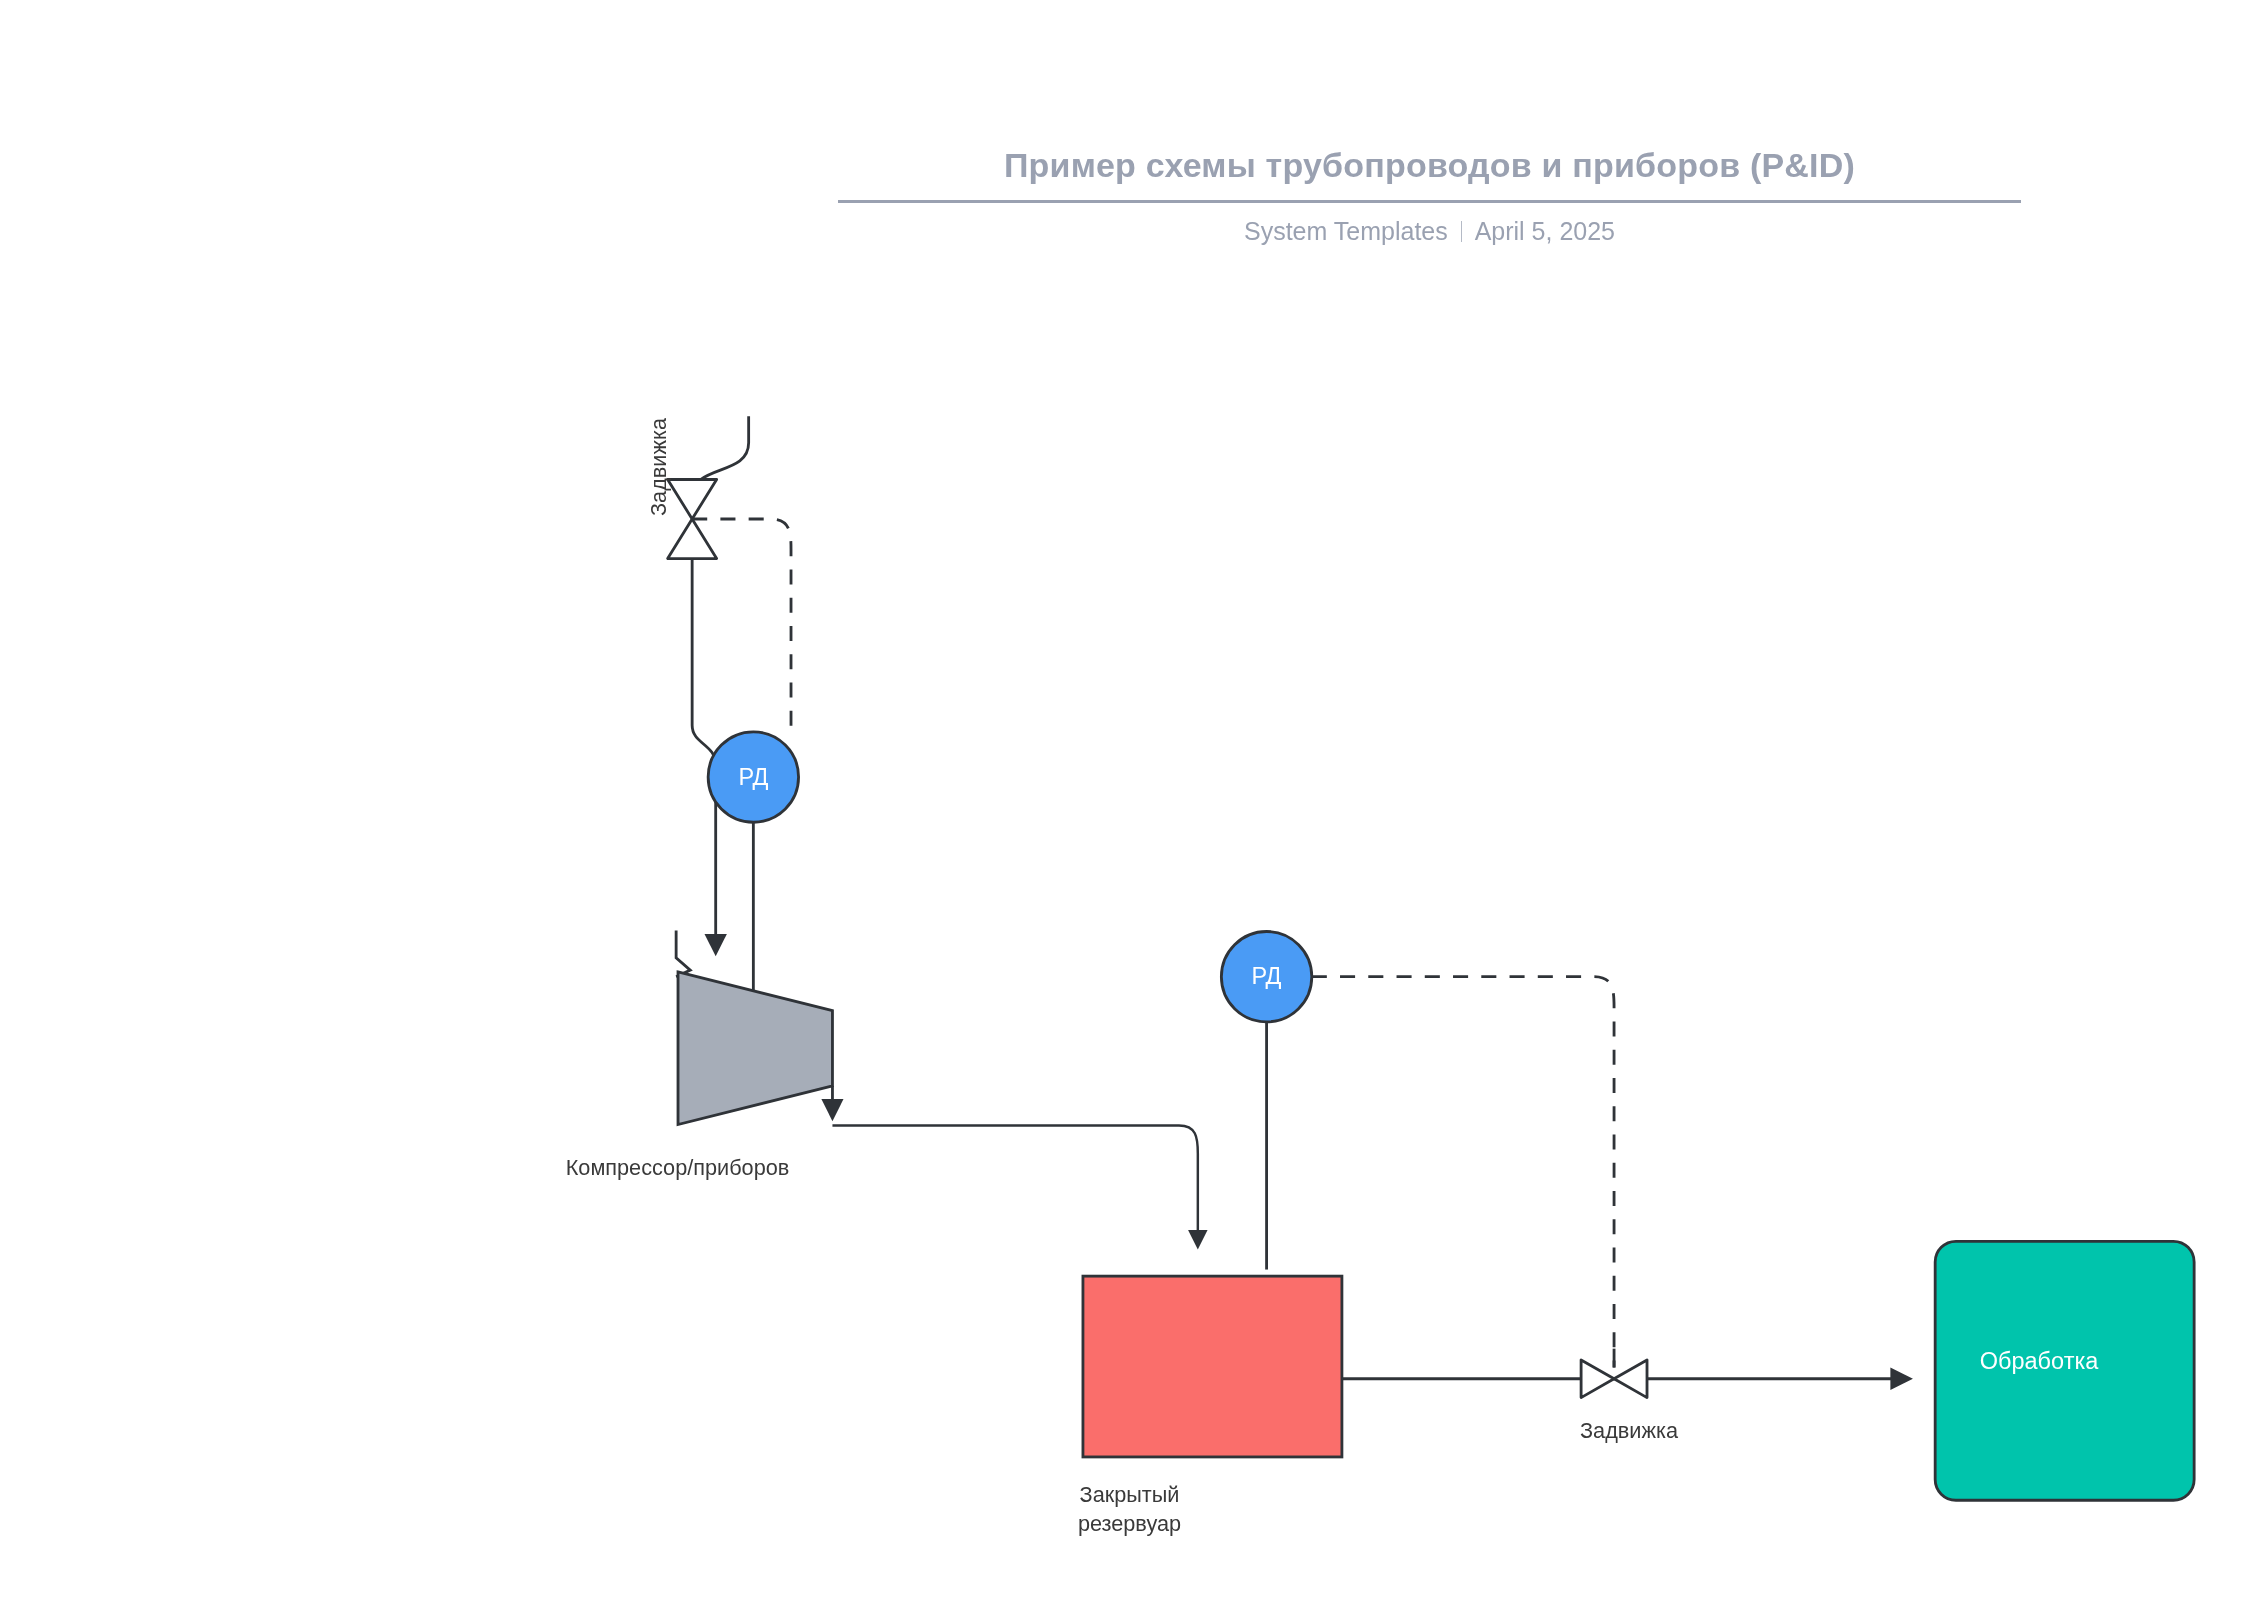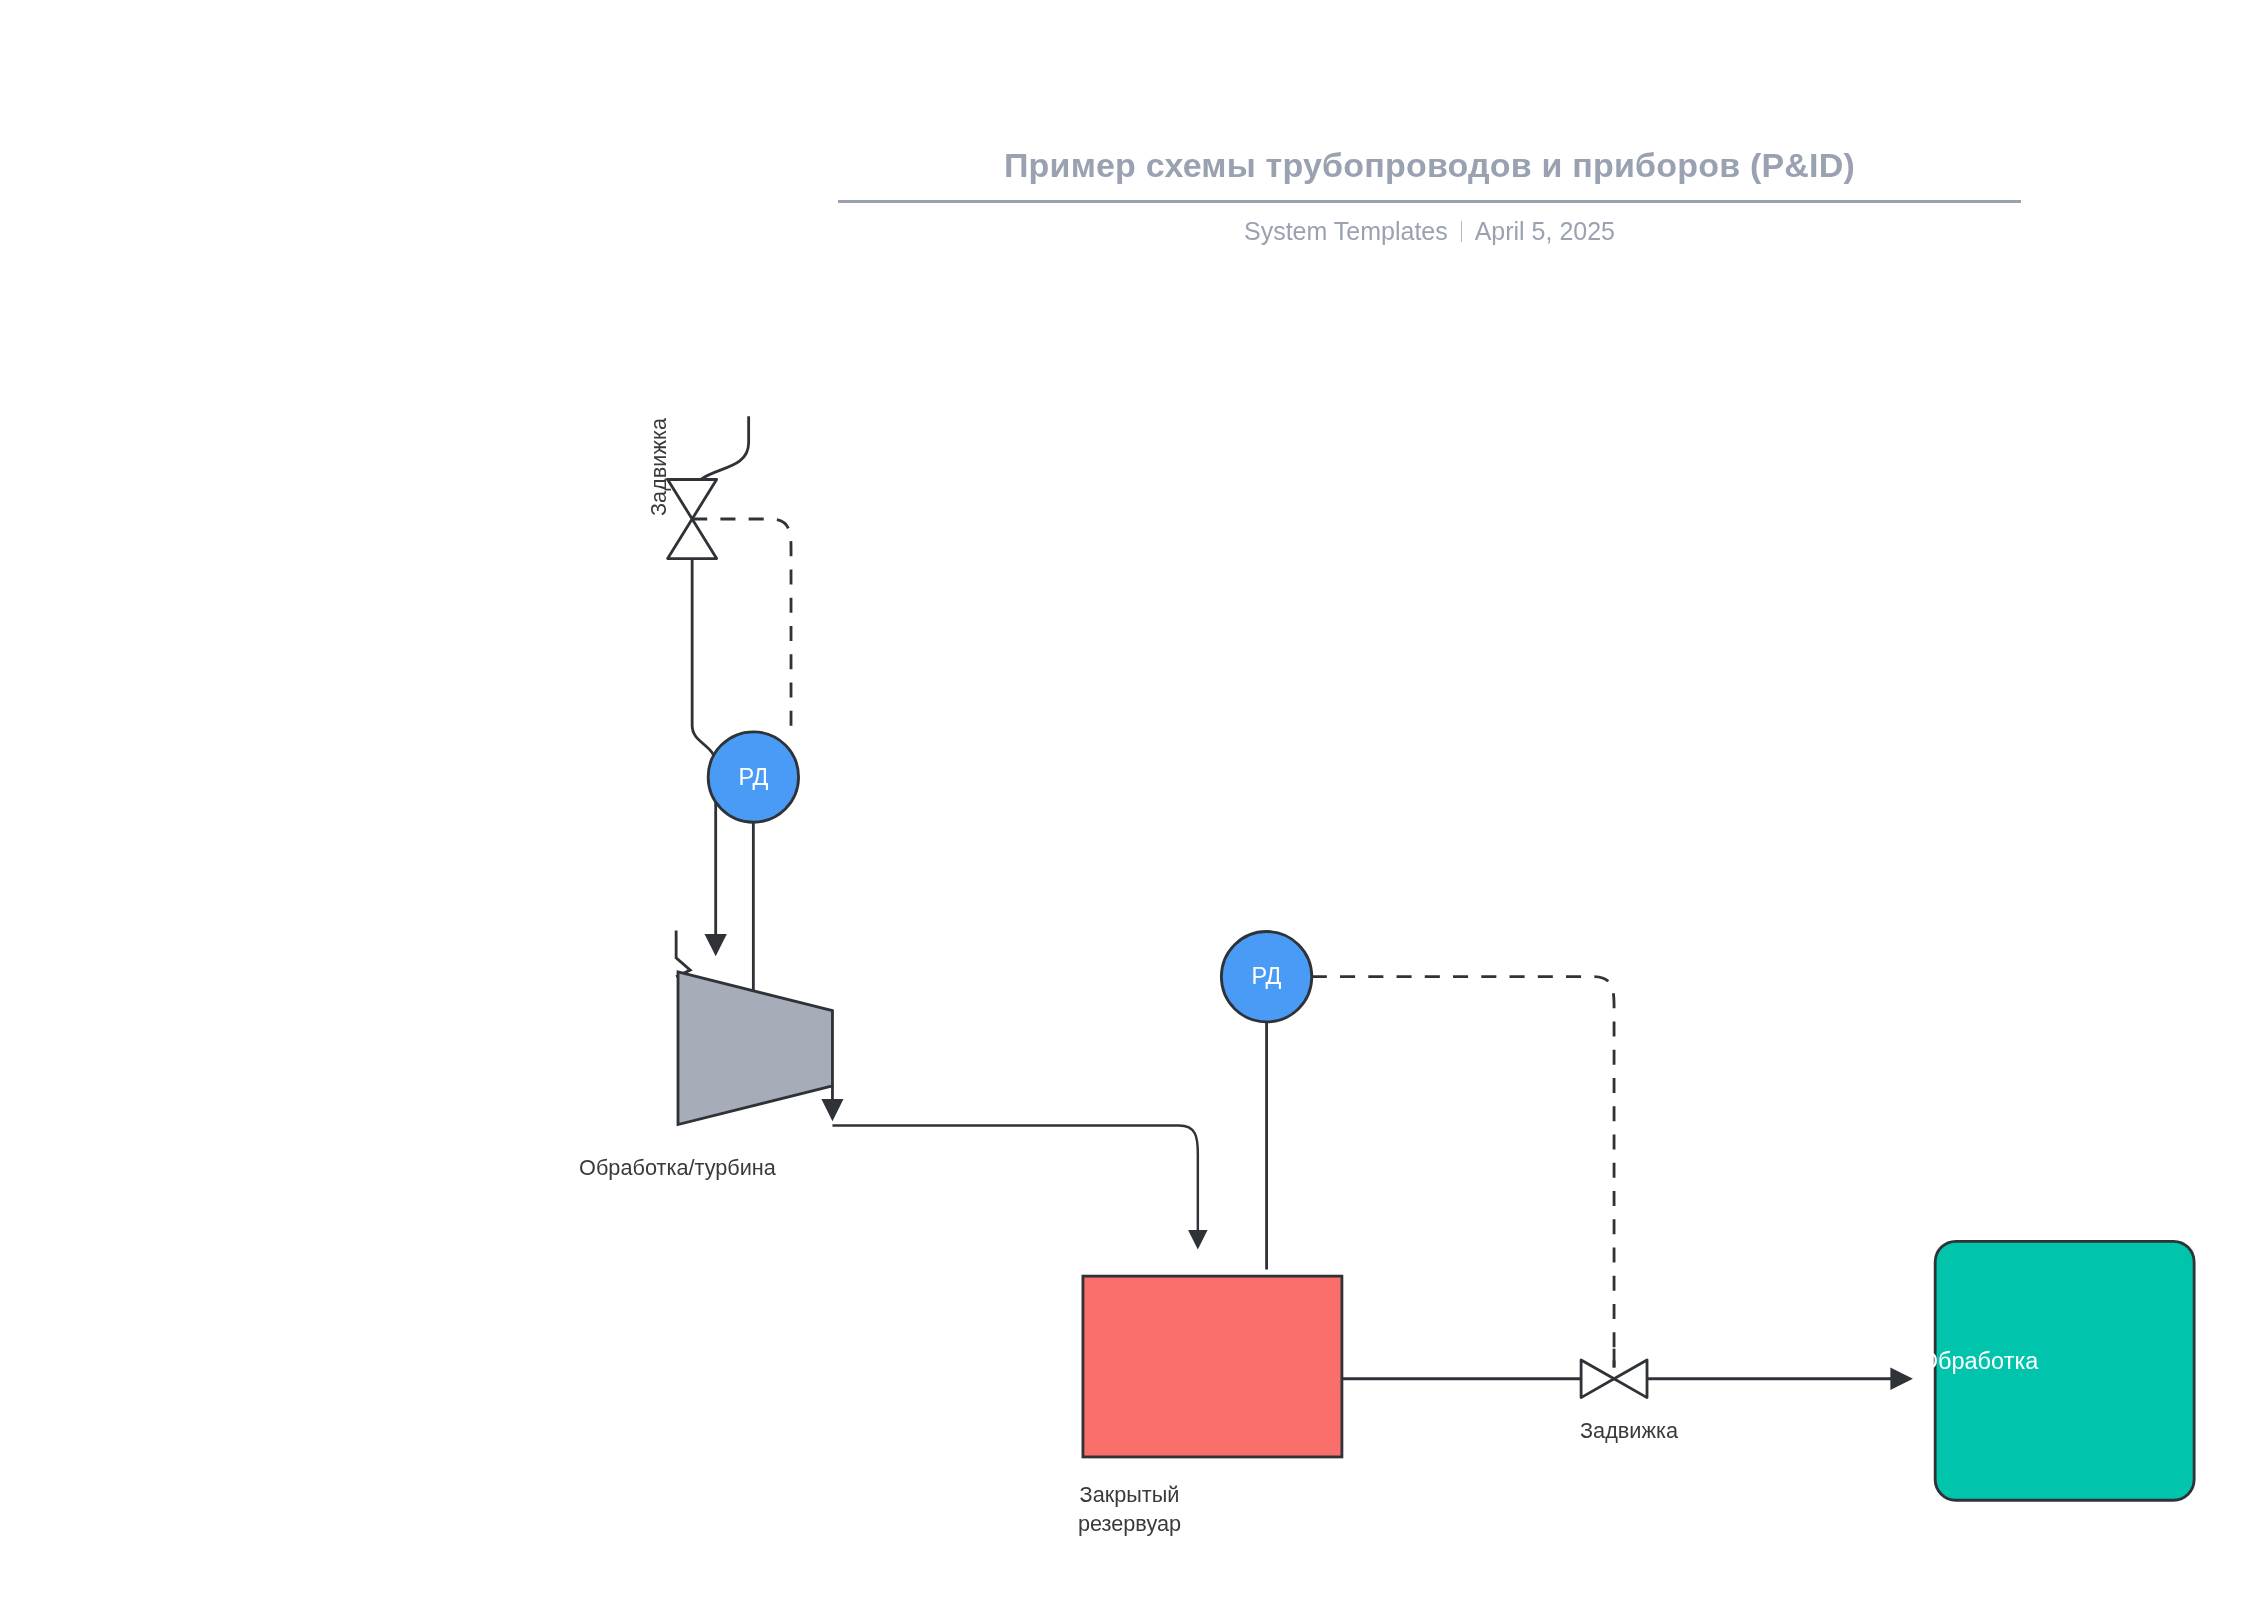--- a/index.html
+++ b/index.html
@@ -102,21 +102,21 @@
   #label-valve-bottom {
     left: 1488px; top: 1416px; width: 282px;
   }
   #text-rd-1 {
     left: 716px; top: 763px; width: 75px; font-size: 23.5px;
   }
   #text-rd-2 {
     left: 1229px; top: 962px; width: 75px; font-size: 23.5px;
   }
   #text-process {
-    left: 1847px; top: 1347px; width: 264px; font-size: 23.5px;
+    left: 1907px; top: 1347px; width: 264px; font-size: 23.5px;
   }
 </style>
 </head>
 <body>
 
 <div id="header">
   <div id="page-title">Пример схемы трубопроводов и приборов (P&amp;ID)</div>
   <div id="title-rule"></div>
   <div id="subtitle-wrap">
     <span>System Templates</span><span class="sub-sep"></span><span>April 5, 2025</span>
@@ -170,21 +170,21 @@
     </g>
 
     <rect x="2055" y="1318" width="275" height="275" rx="22" ry="22" fill="#00c4ac" stroke="#2f3338" stroke-width="3"></rect>
   </svg>
 </div>
 
 <div class="node-text rot" id="label-valve-top">Задвижка</div>
 
 <div class="node-text inverse" id="text-rd-1">РД</div>
 
-<div class="node-text" id="label-compressor">Обработка/турбина</div>
+<div class="node-text" id="label-compressor">Компрессор/приборов</div>
 
 <div class="node-text inverse" id="text-rd-2">РД</div>
 
 <div class="node-text" id="label-tank">Закрытый
 резервуар</div>
 
 <div class="node-text" id="label-valve-bottom">Задвижка</div>
 
 <div class="node-text inverse" id="text-process">Обработка</div>
 

